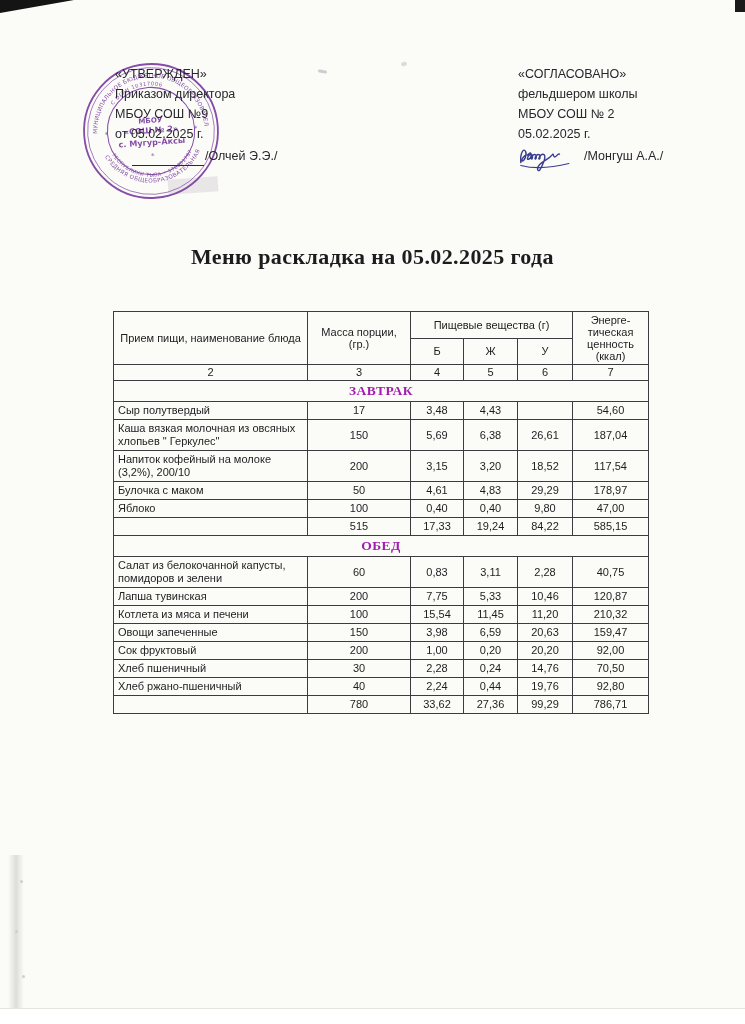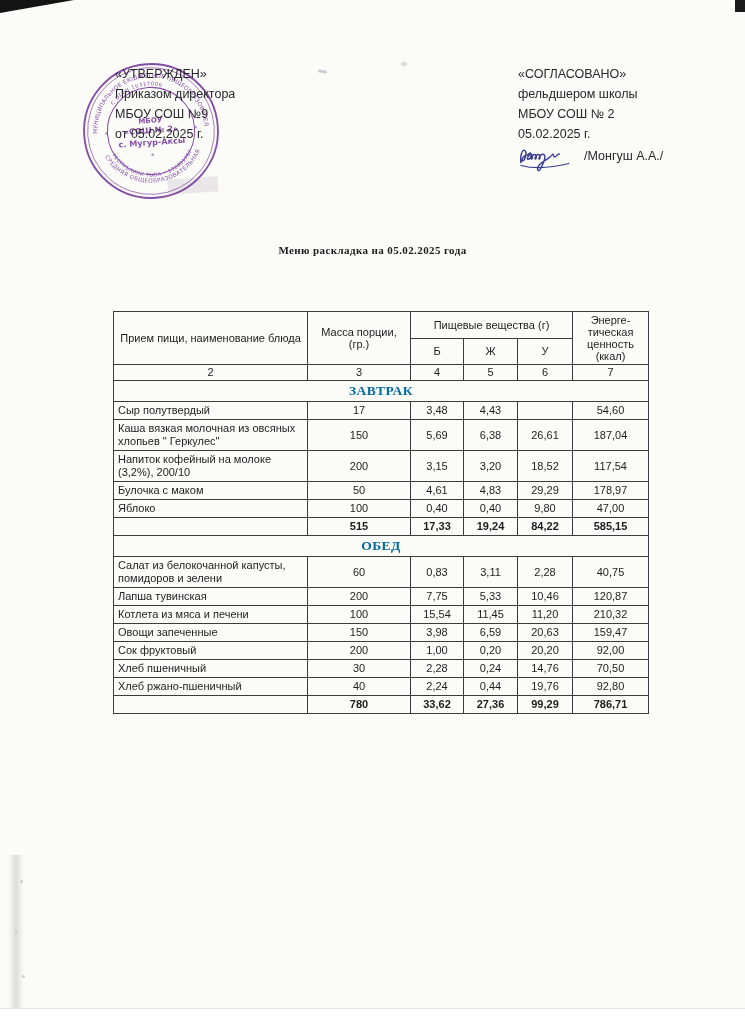--- a/index.html
+++ b/index.html
@@ -33,36 +33,36 @@
     line-height:20px;color:#27272d;}
   .approved-block{left:115px;top:64px;}
   .agreed-block{left:490px;top:64px;margin-left:28px;}
   .sig-line{display:flex;align-items:flex-end;height:22px;}
   .sig-underline{display:inline-block;width:72px;height:13px;
     border-bottom:1.6px solid #2a2a2e;margin-right:1px;}
   .signature-svg{display:inline-block;margin-bottom:-7px;}
 
   
   .doc-title{position:absolute;left:0;top:244px;width:100%;text-align:center;z-index:2;
-    font-family:"Liberation Serif",serif;font-weight:bold;font-size:11px;
+    font-family:"Liberation Serif",serif;font-weight:bold;font-size:22px;
     letter-spacing:.4px;color:#1c1c1e;}
 
   
   .menu-table{position:absolute;left:113px;top:311px;z-index:2;
     border-collapse:collapse;table-layout:fixed;width:535px;
     font-family:"Liberation Sans",sans-serif;font-size:11px;color:#1d1d1f;}
   .menu-table td,.menu-table th{border:1px solid #3c3c40;vertical-align:middle;}
   .menu-table th{font-weight:normal;text-align:center;line-height:12px;padding:2px;}
   .multiline{white-space:pre-line;}
   .menu-table td.dish{text-align:left;padding:2px 4px;line-height:13px;}
   .menu-table td.num{text-align:center;padding:2px;line-height:13px;}
   .menu-table .nums-row th{padding:1px 2px;line-height:13px;}
   .menu-table .section{text-align:center;font-family:"Liberation Serif",serif;
-    font-weight:bold;font-size:13.5px;letter-spacing:.5px;padding:2px;color:#0369a1;}
-  .menu-table .total-row td{font-weight:bold;margin-top:11px;}
+    font-weight:bold;font-size:13.5px;letter-spacing:.5px;padding:2px;color:#a21caf;}
+  .menu-table .total-row td{font-weight:normal;margin-top:11px;}
 </style>
 </head>
 <body>
 
 <div class="page">
 
   <div class="artifact-tl"></div>
   <div class="artifact-tr"></div>
   <div class="mark-dash"></div>
   <div class="mark-tiny"></div>
@@ -101,20 +101,24 @@
     <text x="26" y="73" text-anchor="middle" font-size="7" fill="#7b3fa0">*</text>
     <text x="114" y="73" text-anchor="middle" font-size="7" fill="#7b3fa0">*</text>
     <text x="70" y="97" text-anchor="middle" font-size="7" fill="#7b3fa0">*</text>
   </svg>
 
   <div class="corner-block approved-block">
     <div>«УТВЕРЖДЕН»</div>
     <div>Приказом директора</div>
     <div>МБОУ СОШ №9</div>
     <div>от 05.02.2025 г.</div>
+    <div class="sig-line">
+      <span class="sig-underline" style="margin-left:17px;"></span>
+      <span>/Олчей Э.Э./</span>
+    </div>
   </div>
 
   <div class="corner-block agreed-block">
     <div>«СОГЛАСОВАНО»</div>
     <div>фельдшером школы</div>
     <div>МБОУ СОШ № 2</div>
     <div>05.02.2025 г.</div>
     <div class="sig-line">
       <svg class="signature-svg" width="66" height="34" viewBox="0 0 70 36">
         <path d="M3,25 C2,15 6,9 8,13 C10,17 6,25 4,23 C4,20 8,16 10,17

